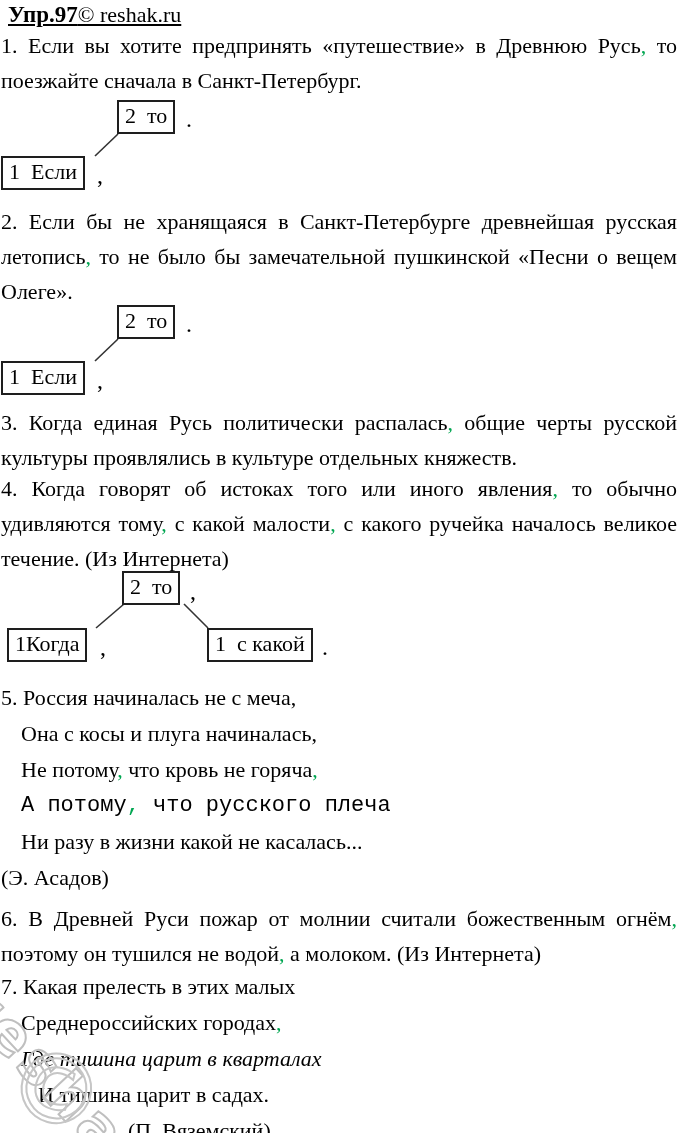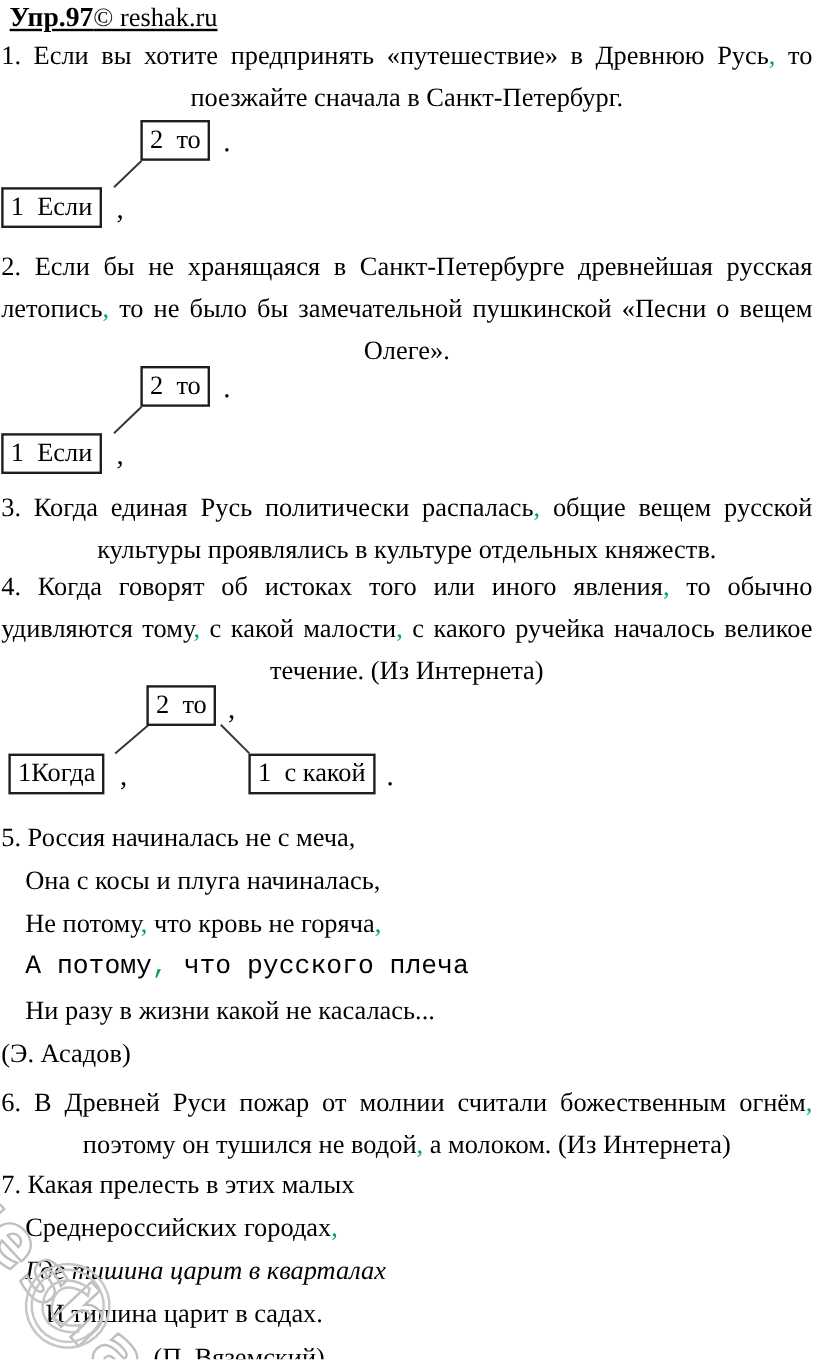--- a/index.html
+++ b/index.html
@@ -3,21 +3,21 @@
 <meta charset="utf-8">
 <style>
   html,body{margin:0;padding:0;background:#fff;}
   .page{position:relative;width:679px;height:1133px;background:#ffffff;overflow:hidden;
         font-family:"Liberation Serif",serif;color:#000;}
   .header{position:absolute;top:2px;left:5px;width:100%;display:flex;
           padding:0 3px;box-sizing:border-box;text-decoration:underline;}
   .title{font-weight:bold;font-size:23px;}
   .copyright{font-size:22px;}
   .para{position:absolute;left:1px;width:676px;font-size:22px;}
-  .prose .line{line-height:35px;text-align:center;}
+  .prose .line{line-height:35px;}
   .verse .line{line-height:36px;}
   .line.justify{text-align:justify;text-align-last:justify;}
   .green{color:#00a651;}
   .diagram{position:absolute;left:0;width:666px;}
   .diagram svg{position:absolute;left:0;top:0;}
   .box{position:absolute;border:2px solid #1e1e1e;padding:0 6px 2px;font-size:22px;line-height:28px;
        white-space:pre;background:#fff;}
   .punct{position:absolute;font-size:24px;line-height:24px;}
   .watermark{position:absolute;left:0;top:0;width:100%;height:100%;pointer-events:none;}
   .wm-text{position:absolute;left:0px;top:972px;transform:rotate(47deg);transform-origin:0 0;
@@ -62,21 +62,21 @@
     <svg width="679" height="100">
       <line x1="118" y1="37" x2="95" y2="59" stroke="#333" stroke-width="1.6"></line>
     </svg>
     <div class="box" style="left:117px;top:3px">2  то</div>
     <span class="punct" style="left:186px;top:10px">.</span>
     <div class="box" style="left:1px;top:59px">1  Если</div>
     <span class="punct" style="left:97px;top:66px">,</span>
   </div>
 
   <div class="para prose" style="top:405px">
-      <div class="line justify"><span>3. Когда единая Русь политически распалась</span><span class="green">,</span><span> общие вещем русской</span></div>
+      <div class="line justify"><span>3. Когда единая Русь политически распалась</span><span class="green">,</span><span> общие черты русской</span></div>
       <div class="line"><span>культуры проявлялись в культуре отдельных княжеств.</span></div>
     </div>
   <div class="para prose" style="top:471px">
       <div class="line justify"><span>4. Когда говорят об истоках того или иного явления</span><span class="green">,</span><span> то обычно</span></div>
       <div class="line justify"><span>удивляются тому</span><span class="green">,</span><span> с какой малости</span><span class="green">,</span><span> с какого ручейка началось великое</span></div>
       <div class="line"><span>течение. (Из Интернета)</span></div>
     </div>
 
   <div class="diagram" style="top:565px;height:108px">
     <svg width="679" height="108">

